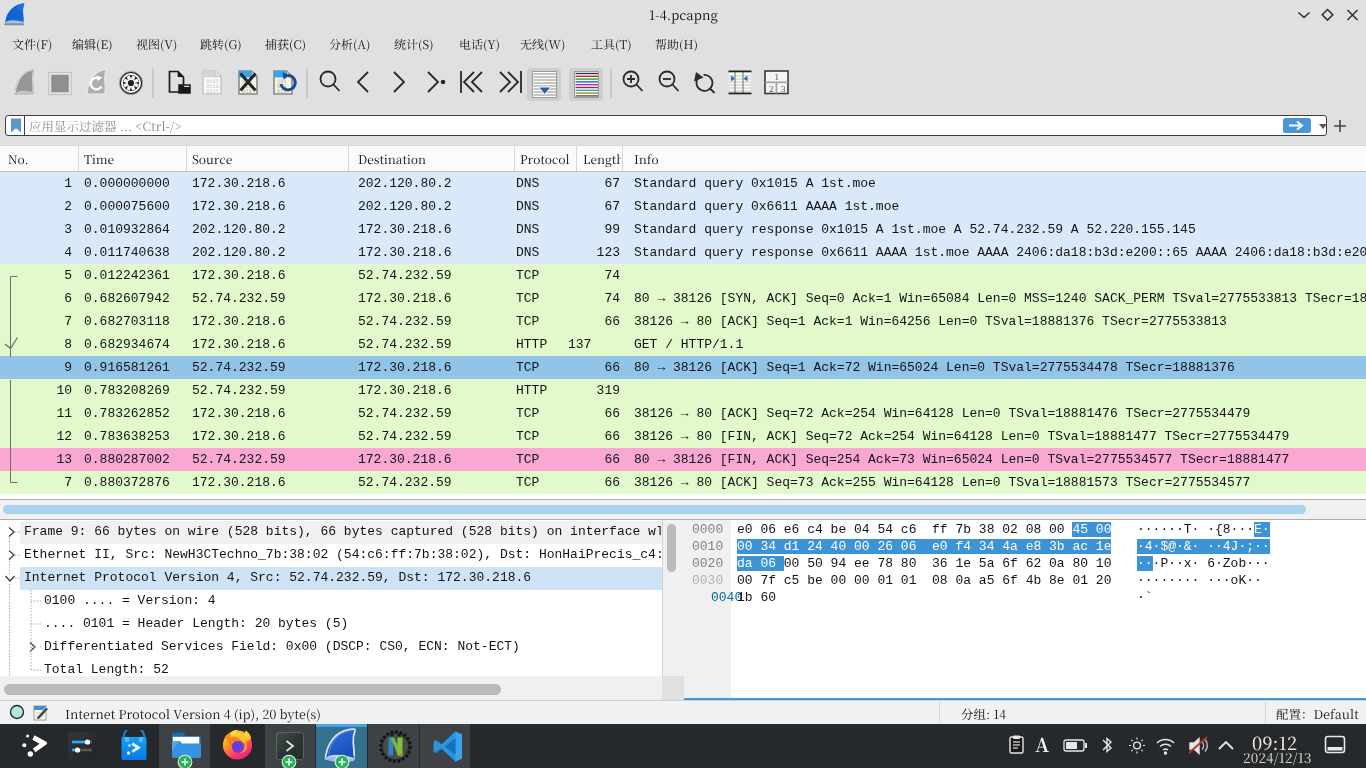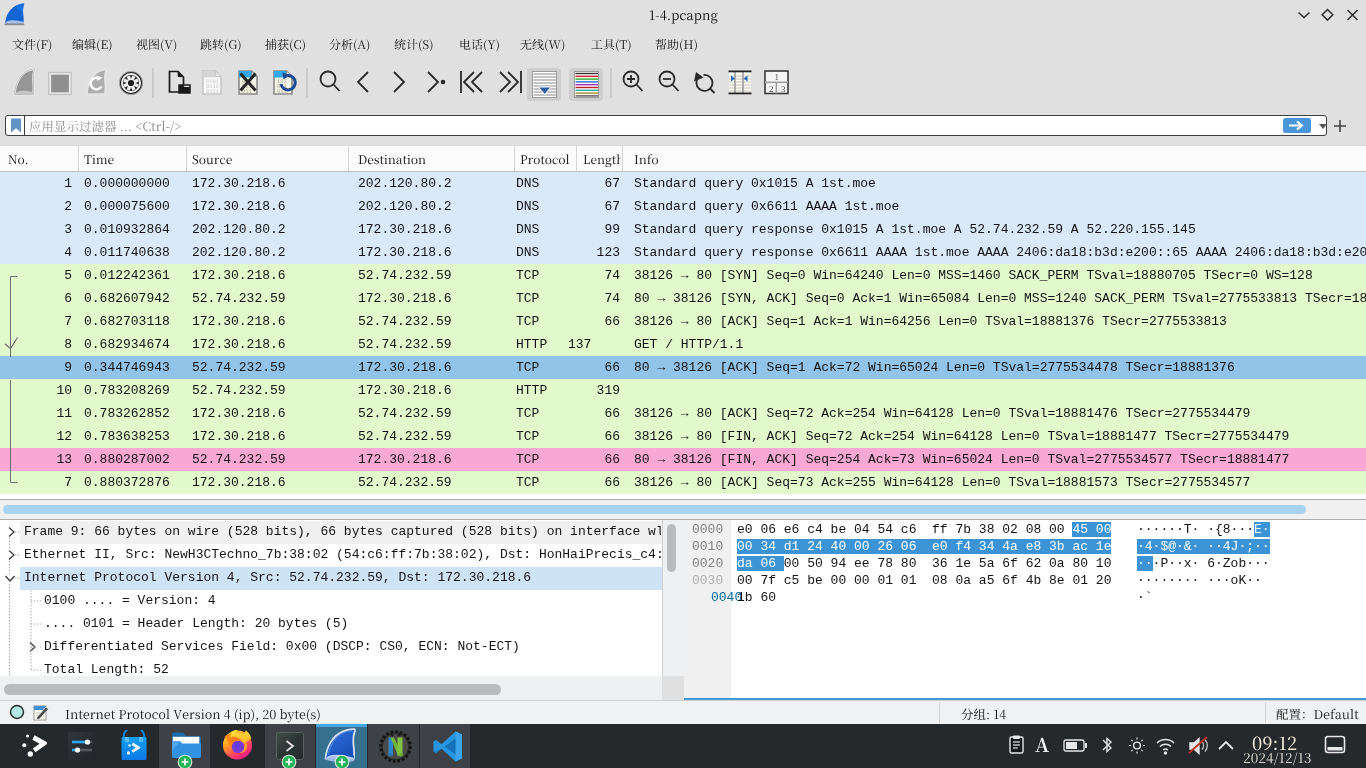--- a/index.html
+++ b/index.html
@@ -284,21 +284,20 @@
 <span class="cell" style="left:548px;width:72px;text-align:right">123</span>
 <span class="cell" style="left:634px">Standard query response 0x6611 AAAA 1st.moe AAAA 2406:da18:b3d:e200::65 AAAA 2406:da18:b3d:e201:da18</span>
 </div>
 <div class="row mono" style="top:264px;background:#e2f9cc">
 <span class="cell" style="left:0;width:72px;text-align:right">5</span>
 <span class="cell" style="left:84px">0.012242361</span>
 <span class="cell" style="left:192px">172.30.218.6</span>
 <span class="cell" style="left:358px">52.74.232.59</span>
 <span class="cell" style="left:516px">TCP</span>
 <span class="cell" style="left:548px;width:72px;text-align:right">74</span>
-<span class="cell" style="left:634px">38126 → 80 [SYN] Seq=0 Win=64240 Len=0 MSS=1460 SACK_PERM TSval=18880705 TSecr=0 WS=128</span>
 </div>
 <div class="row mono" style="top:287px;background:#e2f9cc">
 <span class="cell" style="left:0;width:72px;text-align:right">6</span>
 <span class="cell" style="left:84px">0.682607942</span>
 <span class="cell" style="left:192px">52.74.232.59</span>
 <span class="cell" style="left:358px">172.30.218.6</span>
 <span class="cell" style="left:516px">TCP</span>
 <span class="cell" style="left:548px;width:72px;text-align:right">74</span>
 <span class="cell" style="left:634px">80 → 38126 [SYN, ACK] Seq=0 Ack=1 Win=65084 Len=0 MSS=1240 SACK_PERM TSval=2775533813 TSecr=1888</span>
 </div>
@@ -315,21 +314,21 @@
 <span class="cell" style="left:0;width:72px;text-align:right">8</span>
 <span class="cell" style="left:84px">0.682934674</span>
 <span class="cell" style="left:192px">172.30.218.6</span>
 <span class="cell" style="left:358px">52.74.232.59</span>
 <span class="cell" style="left:516px">HTTP</span>
 <span class="cell" style="left:568px;width:72px;text-align:left">137</span>
 <span class="cell" style="left:634px">GET / HTTP/1.1</span>
 </div>
 <div class="row mono" style="top:356px;background:#92c4e9">
 <span class="cell" style="left:0;width:72px;text-align:right">9</span>
-<span class="cell" style="left:84px">0.344746943</span>
+<span class="cell" style="left:84px">0.916581261</span>
 <span class="cell" style="left:192px">52.74.232.59</span>
 <span class="cell" style="left:358px">172.30.218.6</span>
 <span class="cell" style="left:516px">TCP</span>
 <span class="cell" style="left:548px;width:72px;text-align:right">66</span>
 <span class="cell" style="left:634px">80 → 38126 [ACK] Seq=1 Ack=72 Win=65024 Len=0 TSval=2775534478 TSecr=18881376</span>
 </div>
 <div class="row mono" style="top:379px;background:#e2f9cc">
 <span class="cell" style="left:0;width:72px;text-align:right">10</span>
 <span class="cell" style="left:84px">0.783208269</span>
 <span class="cell" style="left:192px">52.74.232.59</span>

